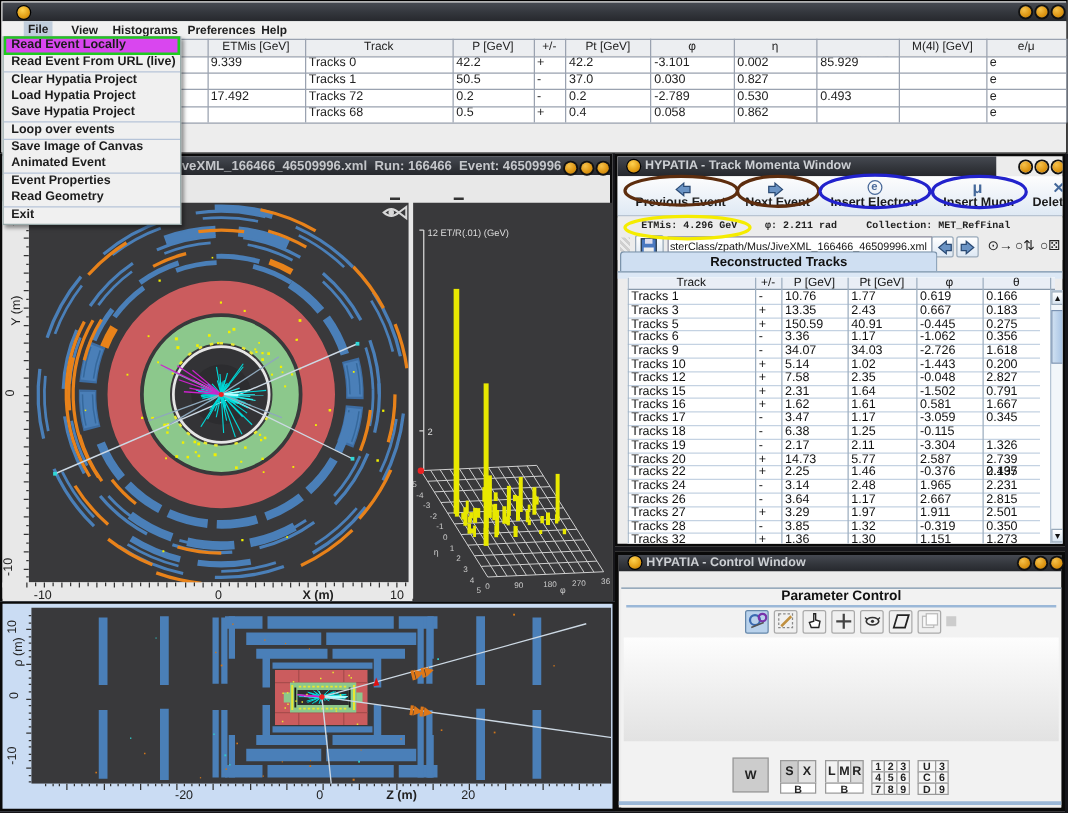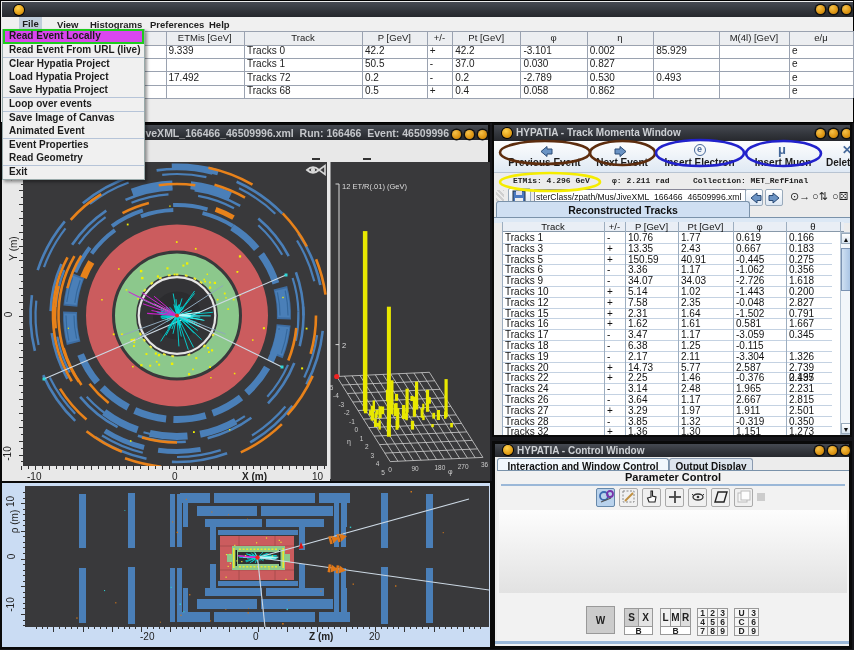--- a/index.html
+++ b/index.html
@@ -878,21 +878,21 @@
       <div class="abs" style="left:459.7px;top:143px;width:1px;height:4.5px;background:#333;"></div>
       <div class="abs" style="left:44.4px;top:143px;width:1px;height:2.2px;background:#333;"></div>
       <div class="abs" style="left:465.6px;top:143px;width:1px;height:2.2px;background:#333;"></div>
       <div class="abs" style="left:38.6px;top:143px;width:1px;height:2.2px;background:#333;"></div>
       <div class="abs" style="left:471.4px;top:143px;width:1px;height:2.2px;background:#333;"></div>
       <div class="abs" style="left:32.7px;top:143px;width:1px;height:2.2px;background:#333;"></div>
       <div class="abs" style="left:477.3px;top:143px;width:1px;height:2.2px;background:#333;"></div>
     </div>
   </div>
 <div class="abs" style="left:492px;top:123px;width:360px;height:314px;background:#ececec;border:2px solid #0a0a0a;overflow:hidden;">
-    <div class="abs tb" style="left:0;top:0;width:356px;height:16px;font-size:10px;">
+    <div class="abs tb" style="left:0;top:0;width:303px;height:16px;font-size:10px;">
       <span class="abs" style="left:22px;top:2px;white-space:nowrap;">HYPATIA - Track Momenta Window</span>
       <span class="abs" style="left:8px;top:3px;width:10px;height:10px;border-radius:50%;background:radial-gradient(circle at 40% 30%,#ffd24f,#e09a10 65%,#a86c06);box-shadow:0 0 0 1px #000;"></span>
     </div>
     <span class="obtn" style="left:322px;top:4px;"></span>
     <span class="obtn" style="left:335px;top:4px;"></span>
     <span class="obtn" style="left:348px;top:4px;"></span>
     <div class="abs" style="left:0;top:16px;width:356px;height:32px;background:linear-gradient(#fdfdfd,#dfe9f4);border-bottom:1px solid #b8c4d2;"></div>
     <span class="abs" style="left:5.5px;top:31.5px;width:90px;text-align:center;font-size:10px;font-weight:bold;color:#1a1a1a;">Previous Event</span>
     <span class="abs" style="left:83px;top:31.5px;width:90px;text-align:center;font-size:10px;font-weight:bold;color:#1a1a1a;">Next Event</span>
     <span class="abs" style="left:160.5px;top:31.5px;width:90px;text-align:center;font-size:10px;font-weight:bold;color:#1a1a1a;">Insert Electron</span>
@@ -1102,24 +1102,20 @@
     </div>
   </div>
 <div class="abs" style="left:492px;top:441px;width:360px;height:208px;background:#ececec;border:3px solid #0a0a0a;">
     <div class="abs tb" style="left:0;top:0;width:354px;height:13px;font-size:10px;">
       <span class="abs" style="left:22px;top:0.5px;white-space:nowrap;">HYPATIA - Control Window</span>
       <span class="abs" style="left:8px;top:1px;width:10px;height:10px;border-radius:50%;background:radial-gradient(circle at 40% 30%,#ffd24f,#e09a10 65%,#a86c06);box-shadow:0 0 0 1px #000;"></span>
     </div>
     <span class="obtn" style="left:320px;top:2px;"></span>
     <span class="obtn" style="left:333px;top:2px;"></span>
     <span class="obtn" style="left:346px;top:2px;"></span>
-    <div class="abs" style="left:2px;top:14px;width:352px;height:15px;font-size:10px;font-weight:bold;color:#111;">
-      <span class="abs" style="left:0;top:0;width:172px;height:15px;background:#f2f7fc;border:1px solid #7a92aa;border-bottom:none;border-radius:3px 3px 0 0;text-align:center;line-height:15px;">Interaction and Window Control</span>
-      <span class="abs" style="left:172px;top:0;width:84px;height:15px;background:#dde5ee;border:1px solid #8a9ab0;border-bottom:none;border-radius:3px 3px 0 0;text-align:center;line-height:15px;">Output Display</span>
-    </div>
     <div class="abs" style="left:2px;top:26px;width:352px;height:176px;background:#f2f2f2;border-top:1px solid #7a92aa;">
       <div class="abs" style="left:0;top:0px;width:352px;height:13px;text-align:center;font-size:11px;line-height:13px;font-weight:bold;color:#111;">Parameter Control</div>
       <div class="abs" style="left:4px;top:12.5px;width:344px;height:2px;background:#9bb8d8;"></div>
       <span class="abs" style="left:99px;top:16.5px;width:19px;height:19px;background:#b9d2ec;border:1px solid #6688aa;border-radius:2px;"><svg width="16" height="16" viewBox="0 0 16 16" style="margin:0.5px;">
           <circle cx="6" cy="7" r="4" fill="none" stroke="#3a6ab0" stroke-width="1.8"></circle>
           <circle cx="12" cy="5" r="3" fill="none" stroke="#7733aa" stroke-width="1.8"></circle>
           <line x1="3" y1="13" x2="13" y2="9" stroke="#555" stroke-width="1.2"></line>
         </svg></span>
       <span class="abs" style="left:122px;top:16.5px;width:19px;height:19px;background:#f0f0f0;border:1px solid #aaa;border-radius:2px;"><svg width="16" height="16" viewBox="0 0 16 16" style="margin:0.5px;">
           <rect x="2" y="2" width="11" height="11" fill="none" stroke="#888" stroke-dasharray="2 1.5"></rect>

